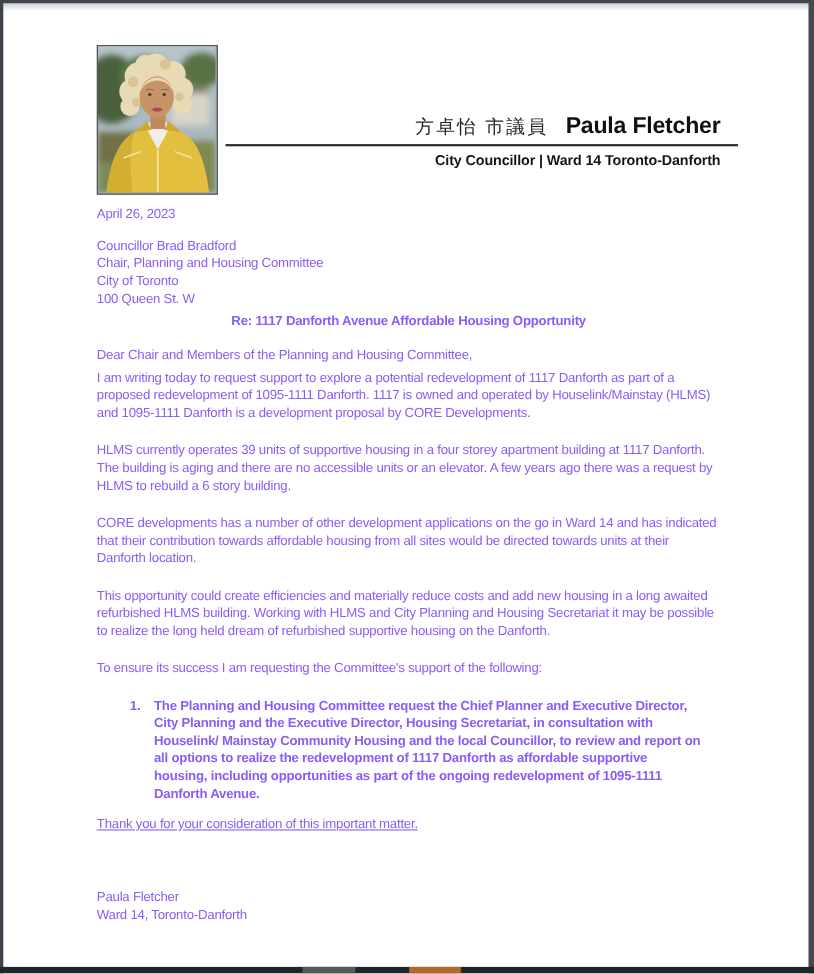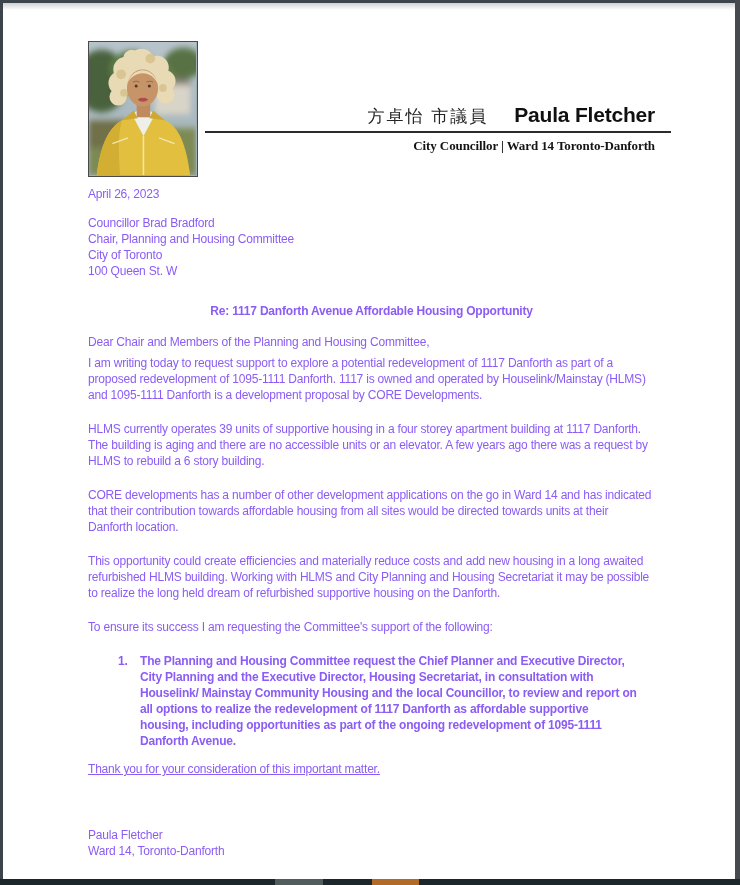--- a/index.html
+++ b/index.html
@@ -23,40 +23,40 @@
   .seg-orange  { left:372px; width:47px; background:#b16a28; }
 
   
   .photo {
     position:absolute; left:88px; top:41px; width:110px; height:136px;
     border:1.5px solid #4a4a4a; background:#9eb0b4;
   }
   .photo svg { display:block; width:107px; height:133px; }
   .header-line1 {
     position:absolute; top:103px; right:85px; left:210px;
-    display:flex; justify-content:flex-end; align-items:baseline; gap:26px;
+    display:flex; justify-content:flex-end; align-items:baseline; gap:16px;
     white-space:nowrap;
   }
   .cjk-name { font-size:17px; font-weight:400; color:#242424; letter-spacing:2px; }
   .en-name  { font-size:21px; font-weight:700; color:#101010; letter-spacing:-0.2px; }
   .header-rule {
     position:absolute; top:131px; left:205px; right:69px; height:2px; background:#2b2b2b;
   }
   .header-line2 {
     position:absolute; top:138px; right:85px; left:210px;
-    text-align:right; font-size:13px; font-weight:700; color:#141414; letter-spacing:-0.1px;font-family:Liberation Serif, serif;
+    text-align:right; font-size:13px; font-weight:700; color:#141414; letter-spacing:-0.1px;
   }
 
   
   .letter {
     position:absolute; left:88px; top:186px; width:567px;
     font-size:12px; line-height:16px; letter-spacing:-0.2px; color:#8b5cf6;
   }
   .date        { margin-bottom:13px; }
-  .recipient   { margin-bottom:24px; }
+  .recipient   { margin-bottom:4px; }
   .subject     { margin-bottom:15px; font-weight:700; text-align:center; }
   .salutation  { margin-bottom:5px; }
   .para        { margin-bottom:18px; }
   .req-intro   { margin-bottom:18px; }
   .list-item   { display:flex; margin:0 0 12px 30px; font-weight:700; }
   .list-num    { width:22px; flex:none; }
   .list-text   { flex:1; padding-right:18px; }
   .closing     { margin-bottom:50px;text-decoration:underline; }
   .signature div { line-height:16px; }
 </style>

